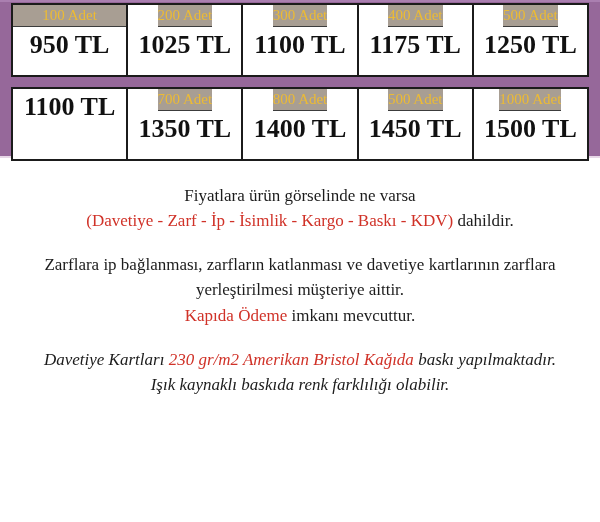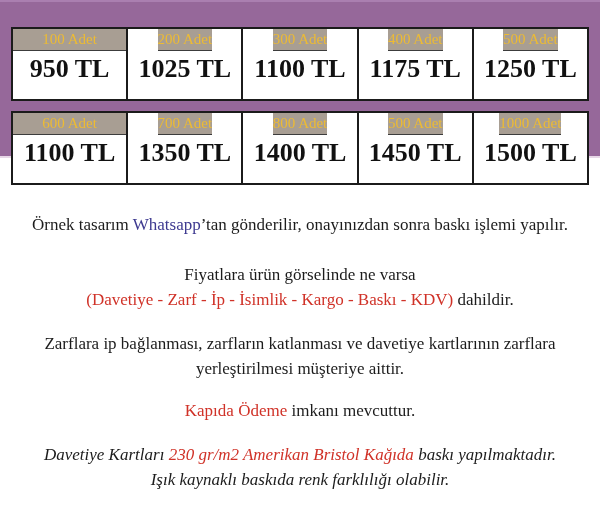--- a/index.html
+++ b/index.html
@@ -11,21 +11,21 @@
     color: #1c1c1c;
   }
 
   
   .banner {
     width: 600px; height: 158px;
     background: #96689A;
     border-top: 2px solid #aa7fb0;
     border-bottom: 2px solid #e7d7e7;
     box-sizing: border-box;
-    padding-top: 25px;
+    padding-top: 1px;
   }
   .price-table {
     display: flex;
     margin: 0 11px;
     width: 578px;
   }
   .price-table + .price-table { margin-top: 10px; }
   .cell {
     flex: 1 1 0;
     display: flex;
@@ -60,21 +60,21 @@
 
   
   .notes {
     text-align: center;
     padding: 0 6px;
   }
   .notes p { margin: 0; font-size: 17px; line-height: 25px; }
   #p1 { margin-top: 54px; white-space: nowrap; }
   #p2 { margin-top: 25px; }
   #p3 { margin-top: 19px; padding: 0 8px; }
-  #p4 { margin-top: 17px; }
+  #p4 { margin-top: 1px; }
   #p5 { margin-top: 19px; font-style: italic; }
   .red  { color: #D03228; }
   .blue { color: #3E3A90; }
 </style>
 </head>
 <body>
 
 <div id="page">
 
   <div class="banner">
@@ -97,21 +97,20 @@
           <div class="price">1175 TL</div>
         </div>
       <div class="cell">
           <div class="qty">500 Adet</div>
           <div class="price">1250 TL</div>
         </div>
     </div>
 
     <div class="price-table">
       <div class="cell">
-          <div class="qty">600 Adet</div>
           <div class="price">1100 TL</div>
         </div>
       <div class="cell">
           <div class="qty">700 Adet</div>
           <div class="price">1350 TL</div>
         </div>
       <div class="cell">
           <div class="qty">800 Adet</div>
           <div class="price">1400 TL</div>
         </div>
@@ -122,21 +121,20 @@
       <div class="cell">
           <div class="qty">1000 Adet</div>
           <div class="price">1500 TL</div>
         </div>
     </div>
 
   </div>
 
   <div class="notes">
 
-    <p id="p1"><span>Örnek tasarım </span><span class="blue">Whatsapp</span><span>’tan gönderilir, onayınızdan sonra baskı işlemi yapılır.</span></p>
 
     <p id="p2">
       <span style="display:block">Fiyatlara ürün görselinde ne varsa</span>
       <span style="display:block"><span class="red">(Davetiye - Zarf - İp - İsimlik - Kargo - Baskı - KDV)</span><span> dahildir.</span></span>
     </p>
 
     <p id="p3">Zarflara ip bağlanması, zarfların katlanması ve davetiye kartlarının zarflara yerleştirilmesi müşteriye aittir.</p>
 
     <p id="p4"><span class="red">Kapıda Ödeme</span><span> imkanı mevcuttur.</span></p>
 

